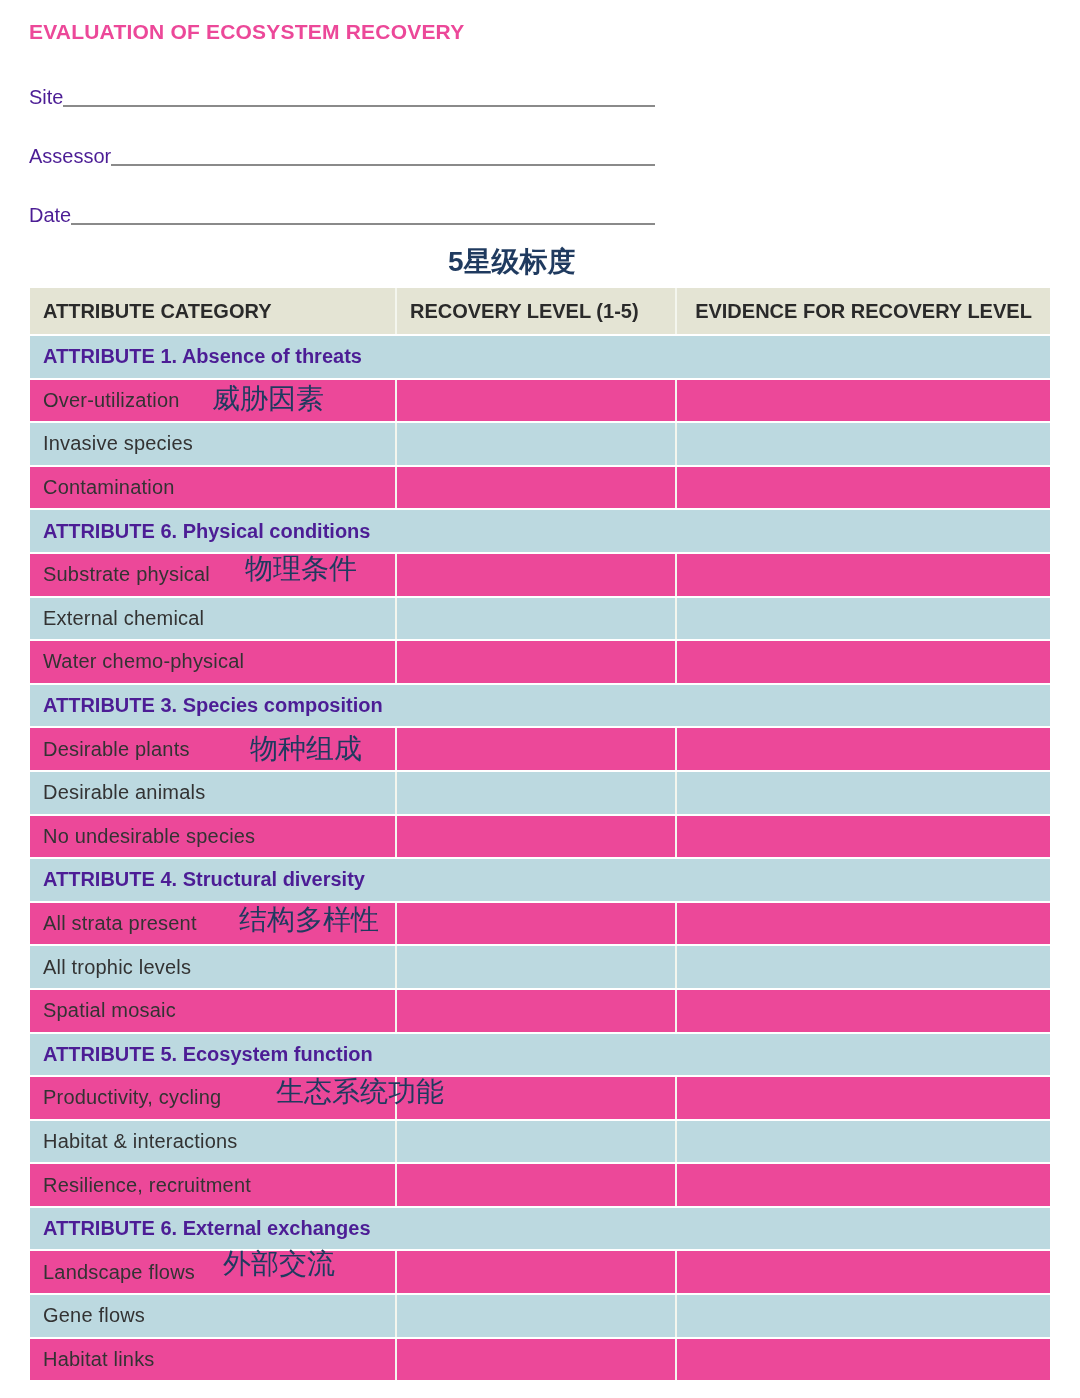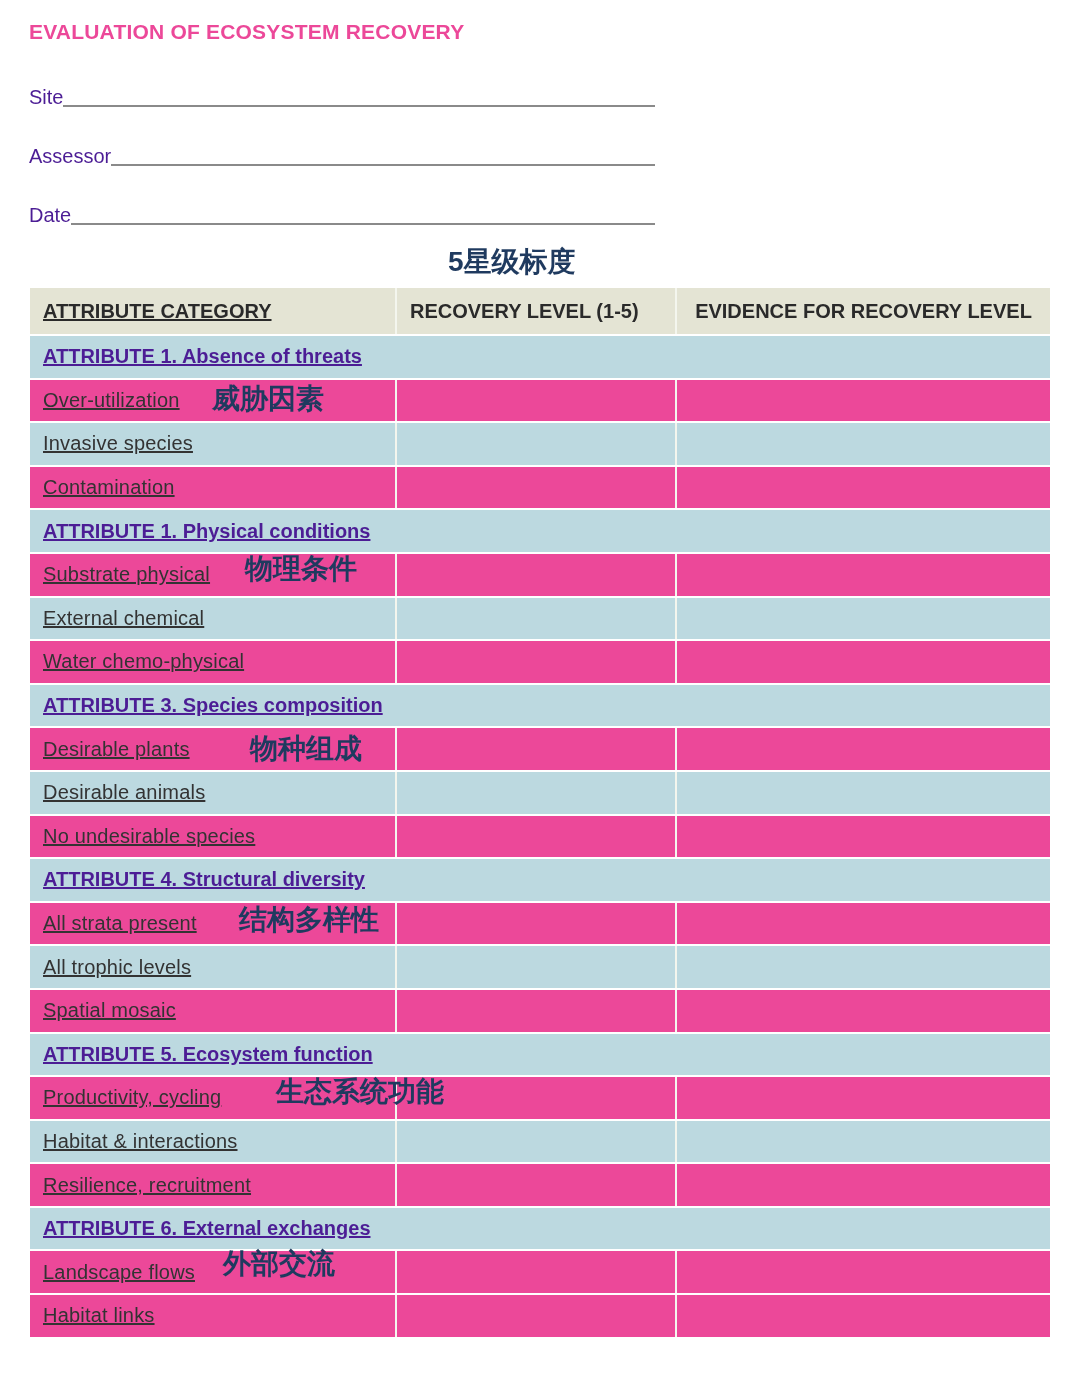--- a/index.html
+++ b/index.html
@@ -11,27 +11,27 @@
   .field .lbl { font-size:20px; color:#4c1d95; line-height:22px; padding-bottom:2px; }
   .field .line { flex:1; height:0; border-bottom:2px solid #8a8a8a; margin-bottom:3px; }
   .scale-note { position:absolute; left:448px; top:243px; font-size:28px; font-weight:bold;
                 color:#1f3a5f; }
   .table { position:absolute; left:30px; top:288px; width:1020px; }
   .row { display:flex; height:41.6px; margin-bottom:2px; position:relative; }
   .row.header { height:46px; margin-bottom:2px; background:#e4e4d4; }
   .row.beige { background:#ec4899; }
   .row.blue { background:#bcd9e0; }
   .cell { height:100%; display:flex; align-items:center; box-sizing:border-box; }
-  .c1 { width:365px; padding-left:13px;text-decoration:underline; }
+  .c1 { width:365px; padding-left:13px; }
   .c2 { width:280px; border-left:2px solid #f4f6ee; padding-left:13px; }
   .c3 { flex:1; border-left:2px solid #f4f6ee; justify-content:center; }
   .header .cell { font-weight:bold; font-size:20px; color:#2a2a2a; }
   .attr .c1 { font-weight:bold; font-size:20px; color:#4c1d95; width:100%; }
   .item .c1 { font-size:20px; color:#333; letter-spacing:0.2px; }
-  .cn { position:absolute; font-size:28px; font-weight:bold; color:#1f3a5f; white-space:nowrap; top:2px; }
+  .cn { position:absolute; font-size:28px; font-weight:normal; color:#1f3a5f; white-space:nowrap; top:2px; }
 </style>
 </head>
 <body>
 
 <div class="title">EVALUATION OF ECOSYSTEM RECOVERY</div>
 
 <div class="field" style="top:80px;">
   <span class="lbl">Site</span>
   <span class="line"></span>
 </div>
@@ -66,21 +66,21 @@
         <div class="cell c1">Invasive species</div>
         <div class="cell c2"></div>
         <div class="cell c3"></div>
       </div>
       <div class="row item beige">
         <div class="cell c1">Contamination</div>
         <div class="cell c2"></div>
         <div class="cell c3"></div>
       </div>
       <div class="row blue attr">
-        <div class="cell c1">ATTRIBUTE 1. Physical conditions</div>
+        <div class="cell c1">ATTRIBUTE 6. Physical conditions</div>
       </div>
       <div class="row item beige">
         <div class="cell c1">Substrate physical</div>
         <div class="cell c2"></div>
         <div class="cell c3"></div>
         <span class="cn" style="left: 215px; top: -4px;">物理条件</span>
       </div>
       <div class="row item blue">
         <div class="cell c1">External chemical</div>
         <div class="cell c2"></div>
@@ -150,19 +150,24 @@
       </div>
       <div class="row blue attr">
         <div class="cell c1">ATTRIBUTE 6. External exchanges</div>
       </div>
       <div class="row item beige">
         <div class="cell c1">Landscape flows</div>
         <div class="cell c2"></div>
         <div class="cell c3"></div>
         <span class="cn" style="left: 193px; top: -6px;">外部交流</span>
       </div>
+      <div class="row item blue">
+        <div class="cell c1">Gene flows</div>
+        <div class="cell c2"></div>
+        <div class="cell c3"></div>
+      </div>
       <div class="row item beige">
         <div class="cell c1">Habitat links</div>
         <div class="cell c2"></div>
         <div class="cell c3"></div>
       </div>
     </div>
 </div>
 
 </body></html>

